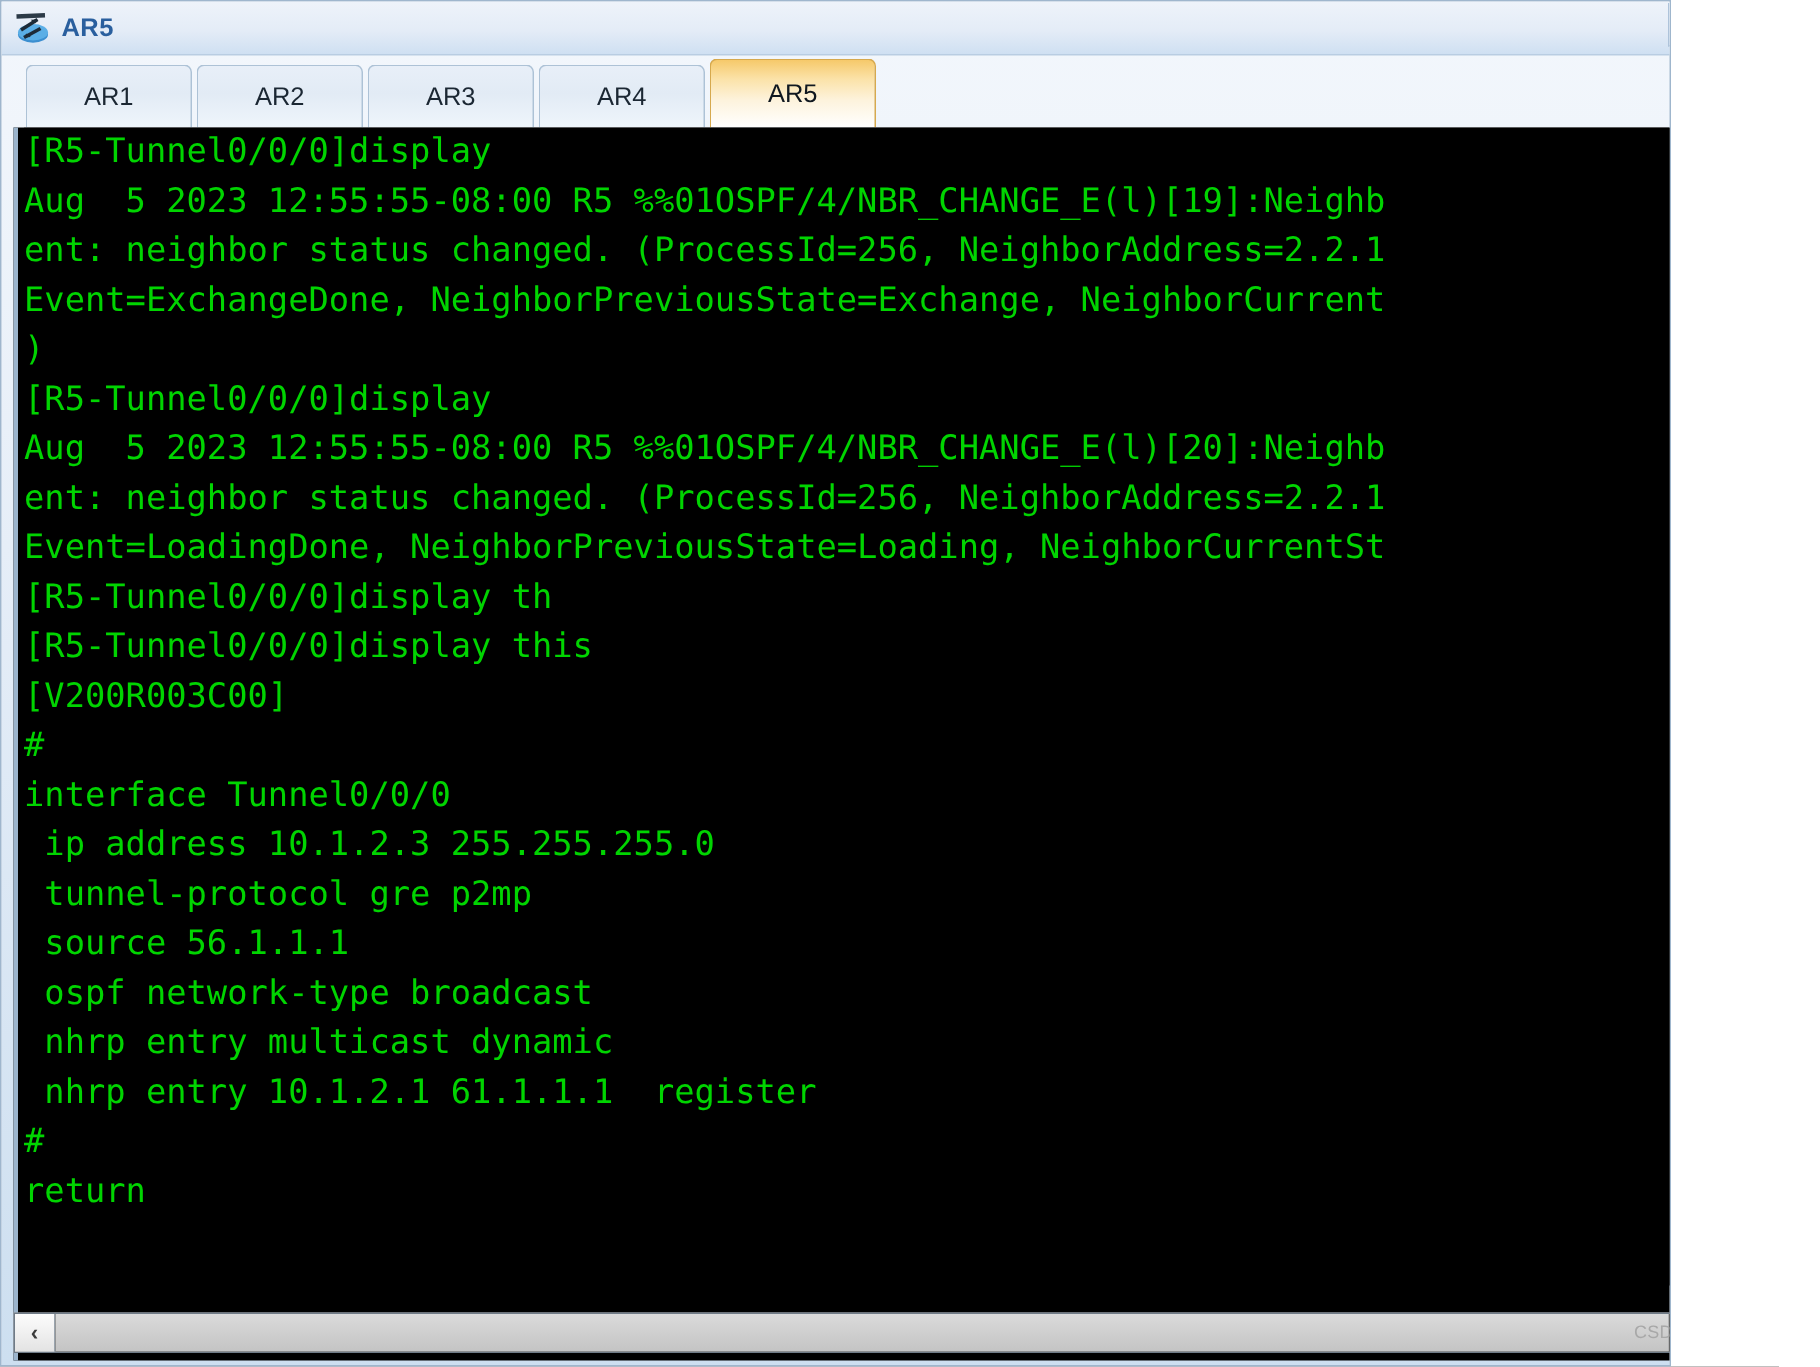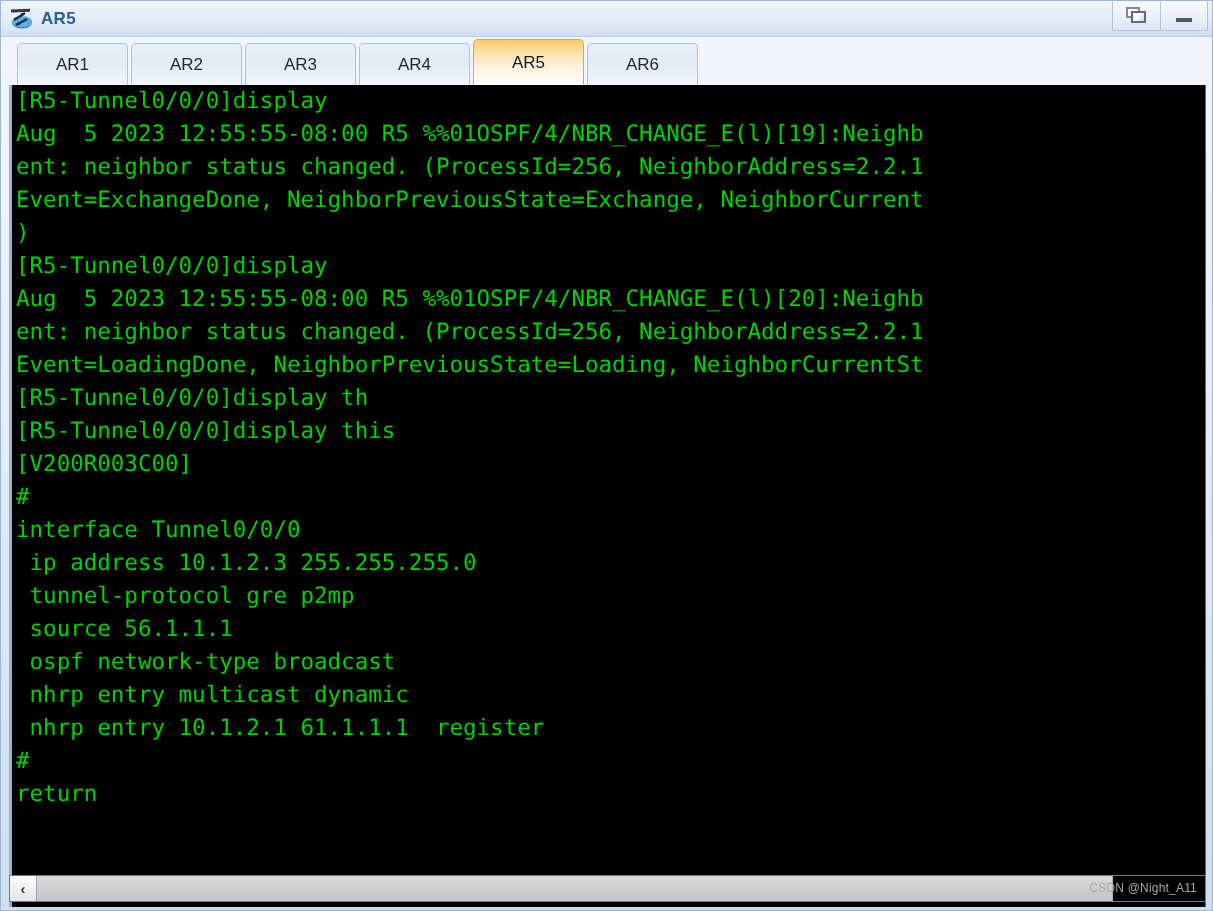--- a/index.html
+++ b/index.html
@@ -11,21 +11,21 @@
     width: 1213px;
     height: 911px;
     overflow: hidden;
     font-family: "Liberation Sans", sans-serif;
   }
 
   
   .window {
     position: absolute;
     left: 0; top: 0;
-    width: 1213px;
+    width: 1114px;
     height: 911px;
     box-sizing: border-box;
     background: linear-gradient(to bottom, #f3f7fc 0%, #e6eef8 40%, #cddff0 100%);
     border: 1px solid #9fb6cd;
     overflow: hidden;
   }
 
   
   .titlebar {
     position: absolute;
@@ -263,23 +263,20 @@
         <span>AR2</span>
       </div>
       <div class="tab">
         <span>AR3</span>
       </div>
       <div class="tab">
         <span>AR4</span>
       </div>
       <div class="tab active">
         <span>AR5</span>
-      </div>
-      <div class="tab">
-        <span>AR6</span>
       </div>
     </div>
 
   <div class="terminal-outer">
     <div class="terminal" id="terminal">
         <div class="term-line">[R5-Tunnel0/0/0]display</div>
         <div class="term-line">Aug  5 2023 12:55:55-08:00 R5 %%01OSPF/4/NBR_CHANGE_E(l)[19]:Neighb</div>
         <div class="term-line">ent: neighbor status changed. (ProcessId=256, NeighborAddress=2.2.1</div>
         <div class="term-line">Event=ExchangeDone, NeighborPreviousState=Exchange, NeighborCurrent</div>
         <div class="term-line">)</div>

